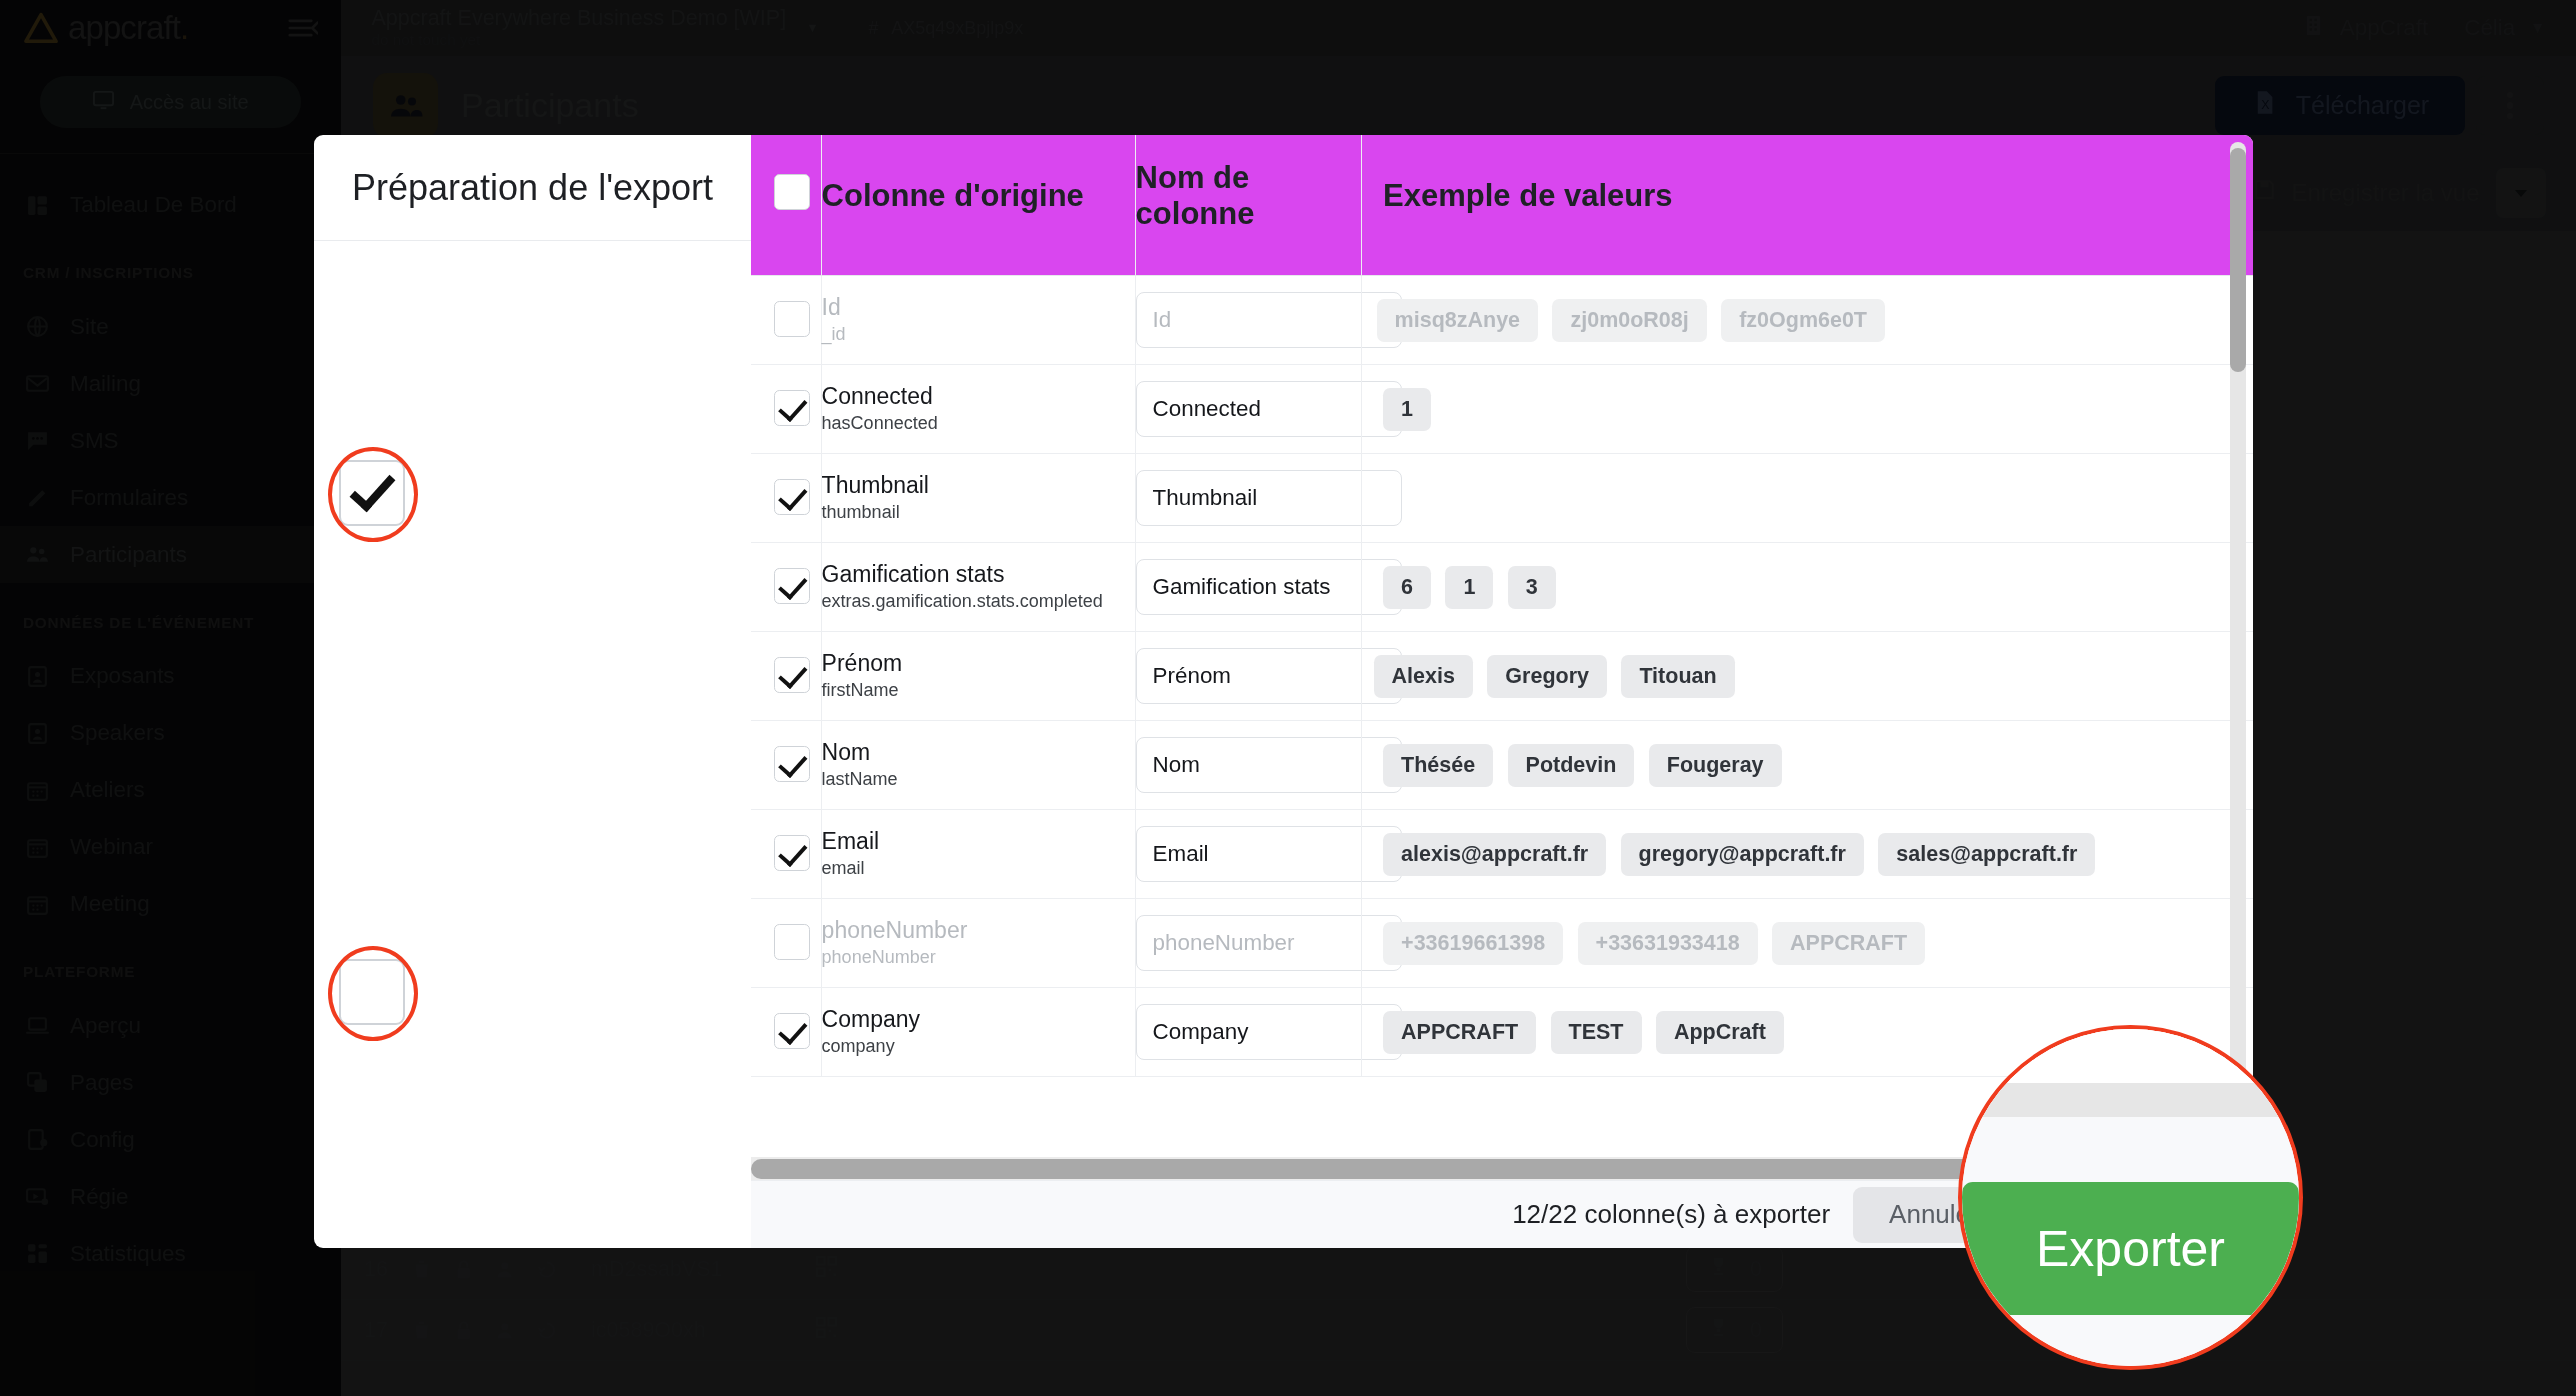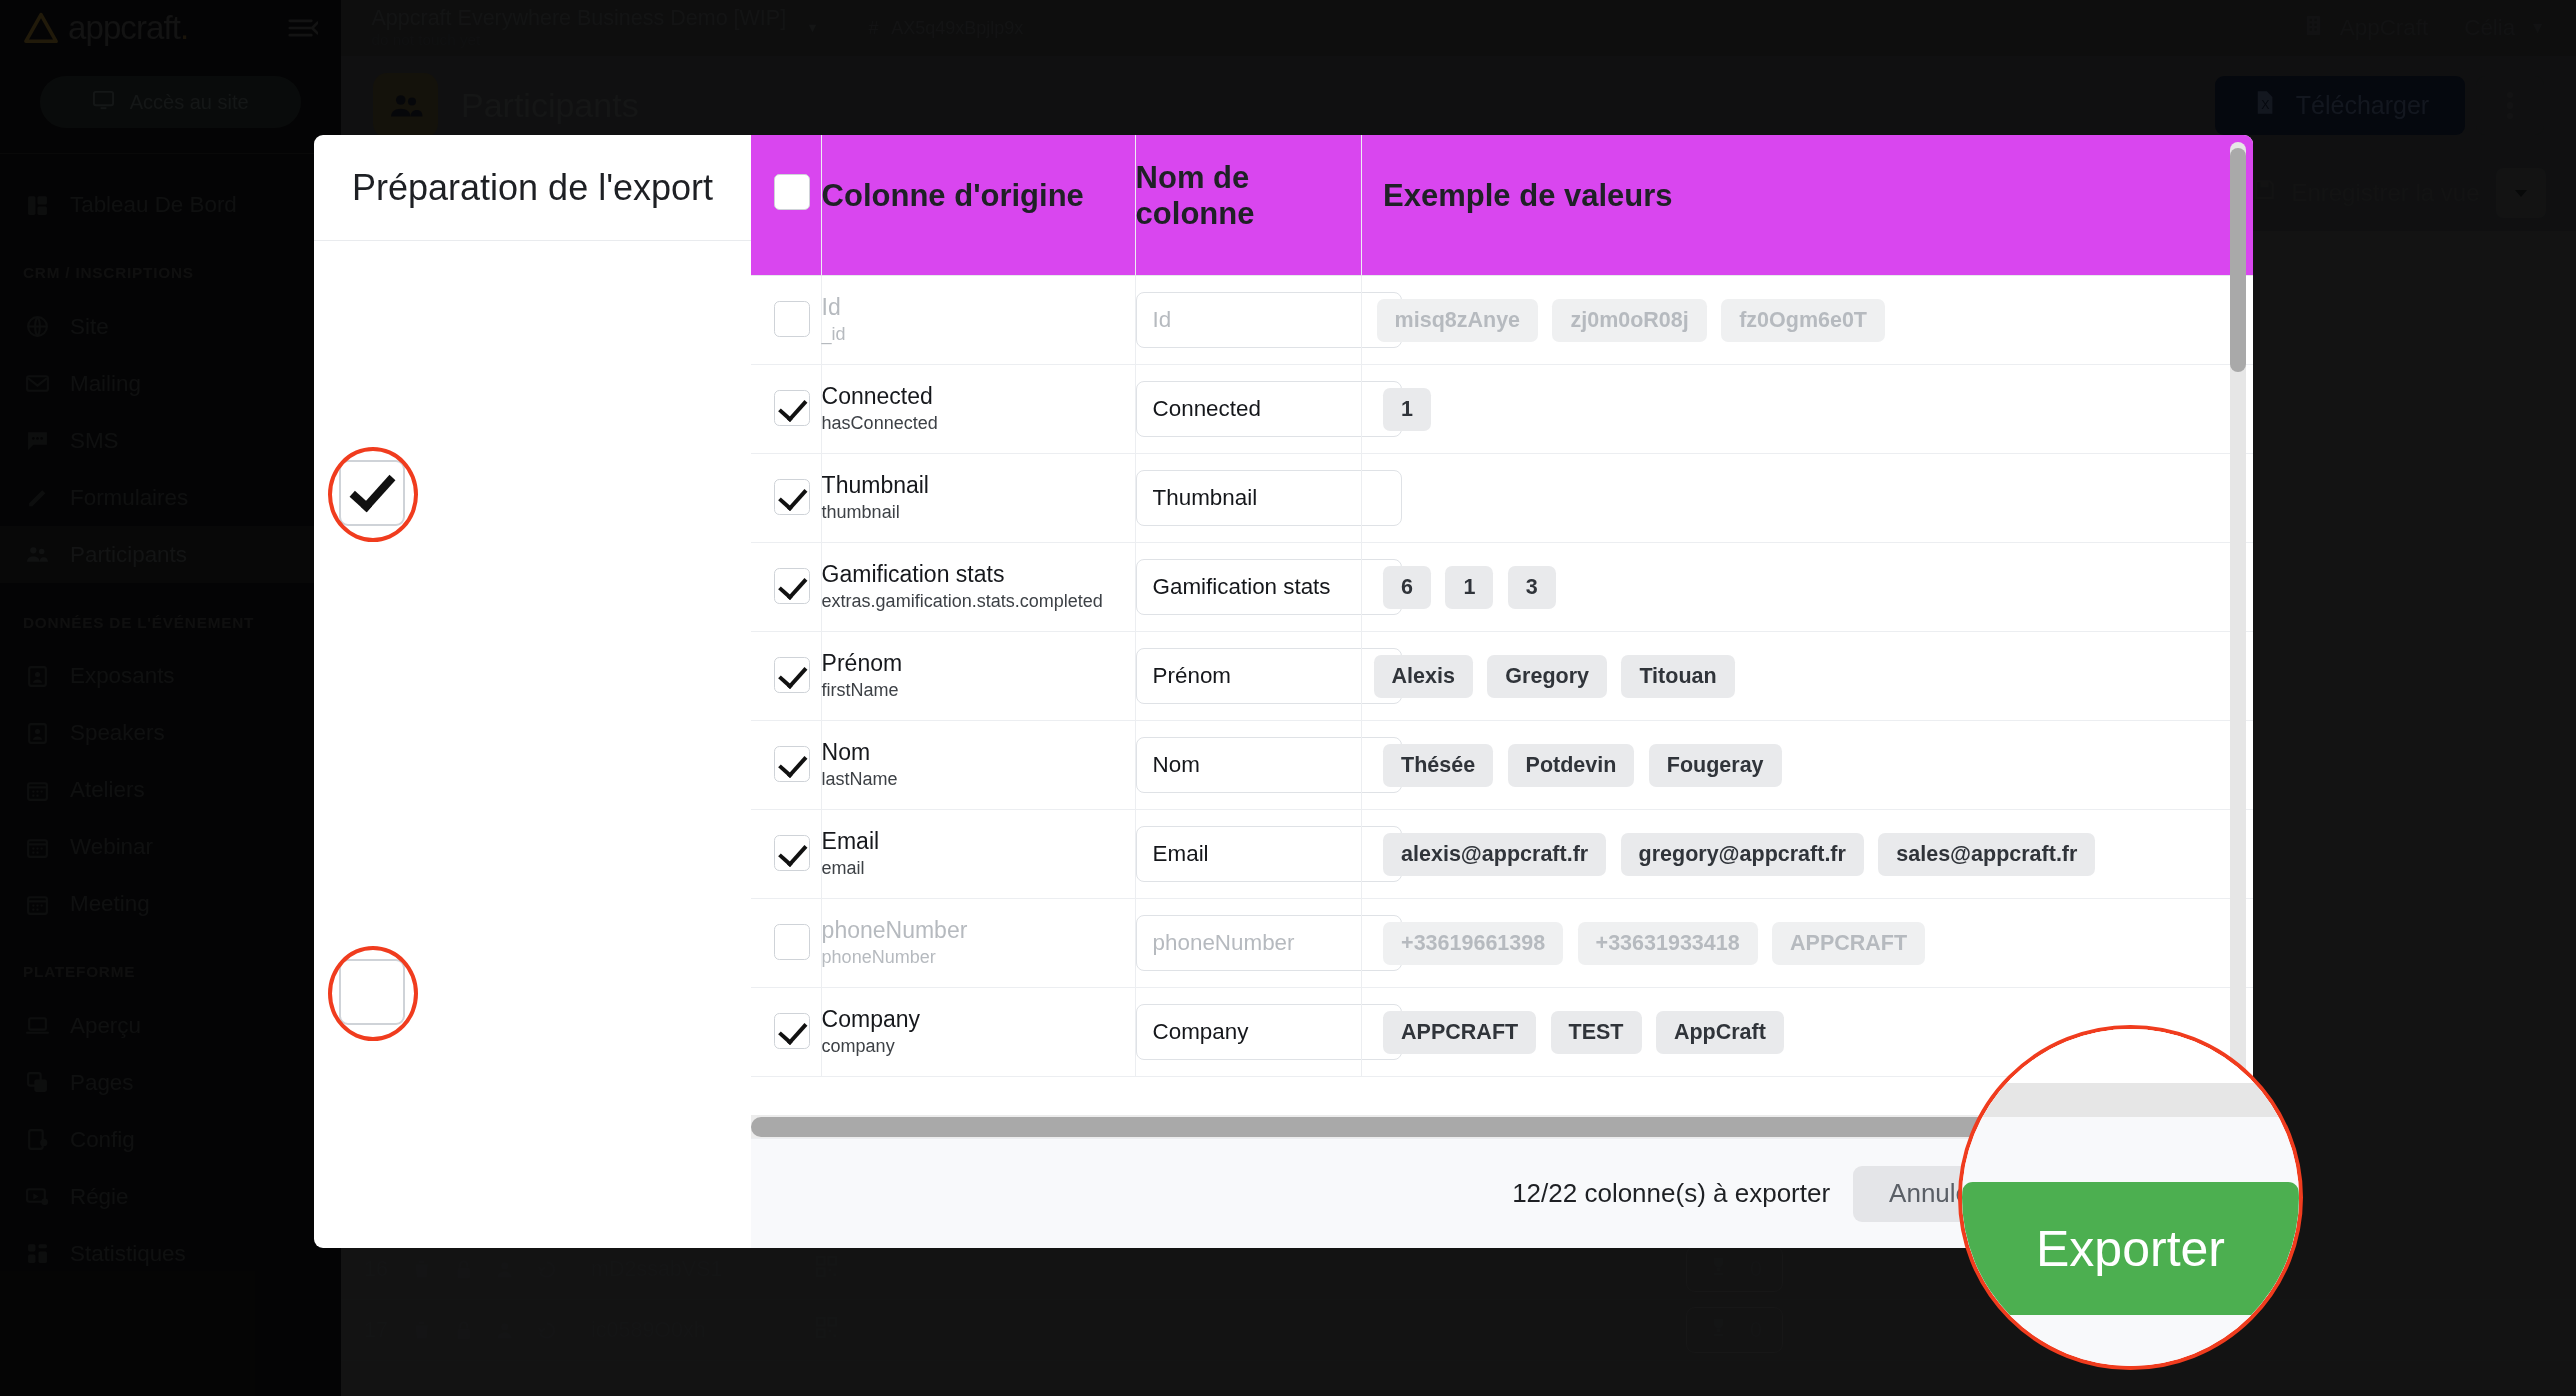--- a/index.html
+++ b/index.html
@@ -178,21 +178,21 @@
     background: #a9a9a9; border-radius: 8px;
   }
   .hscroll {
     height: 23px; background: #ececec; flex: none; position: relative;
   }
   .hthumb {
     position: absolute; left: 0; top: 1.8px; height: 20px; width: 1656px;
     background: #a9a9a9; border-radius: 10px;
   }
   .modal-foot {
-    height: 110px; background: #f8f9fb; display: flex; align-items: center;
+    height: 68px; background: #f8f9fb; display: flex; align-items: center;
     justify-content: flex-end; gap: 23px; padding: 0 39px; flex: none;
     border-top: 0.9px solid #eceef1;
   }
   .foot-count { font-size: 26px; color: #1e2024; }
   .btn-cancel {
     background: #e4e5e8; color: #5a5f66; border-radius: 9px;
     height: 56px; display: flex; align-items: center; padding: 0 36px; font-size: 26px;
   }
   .btn-export {
     background: #4caf50; color: #fff; border-radius: 9px;

